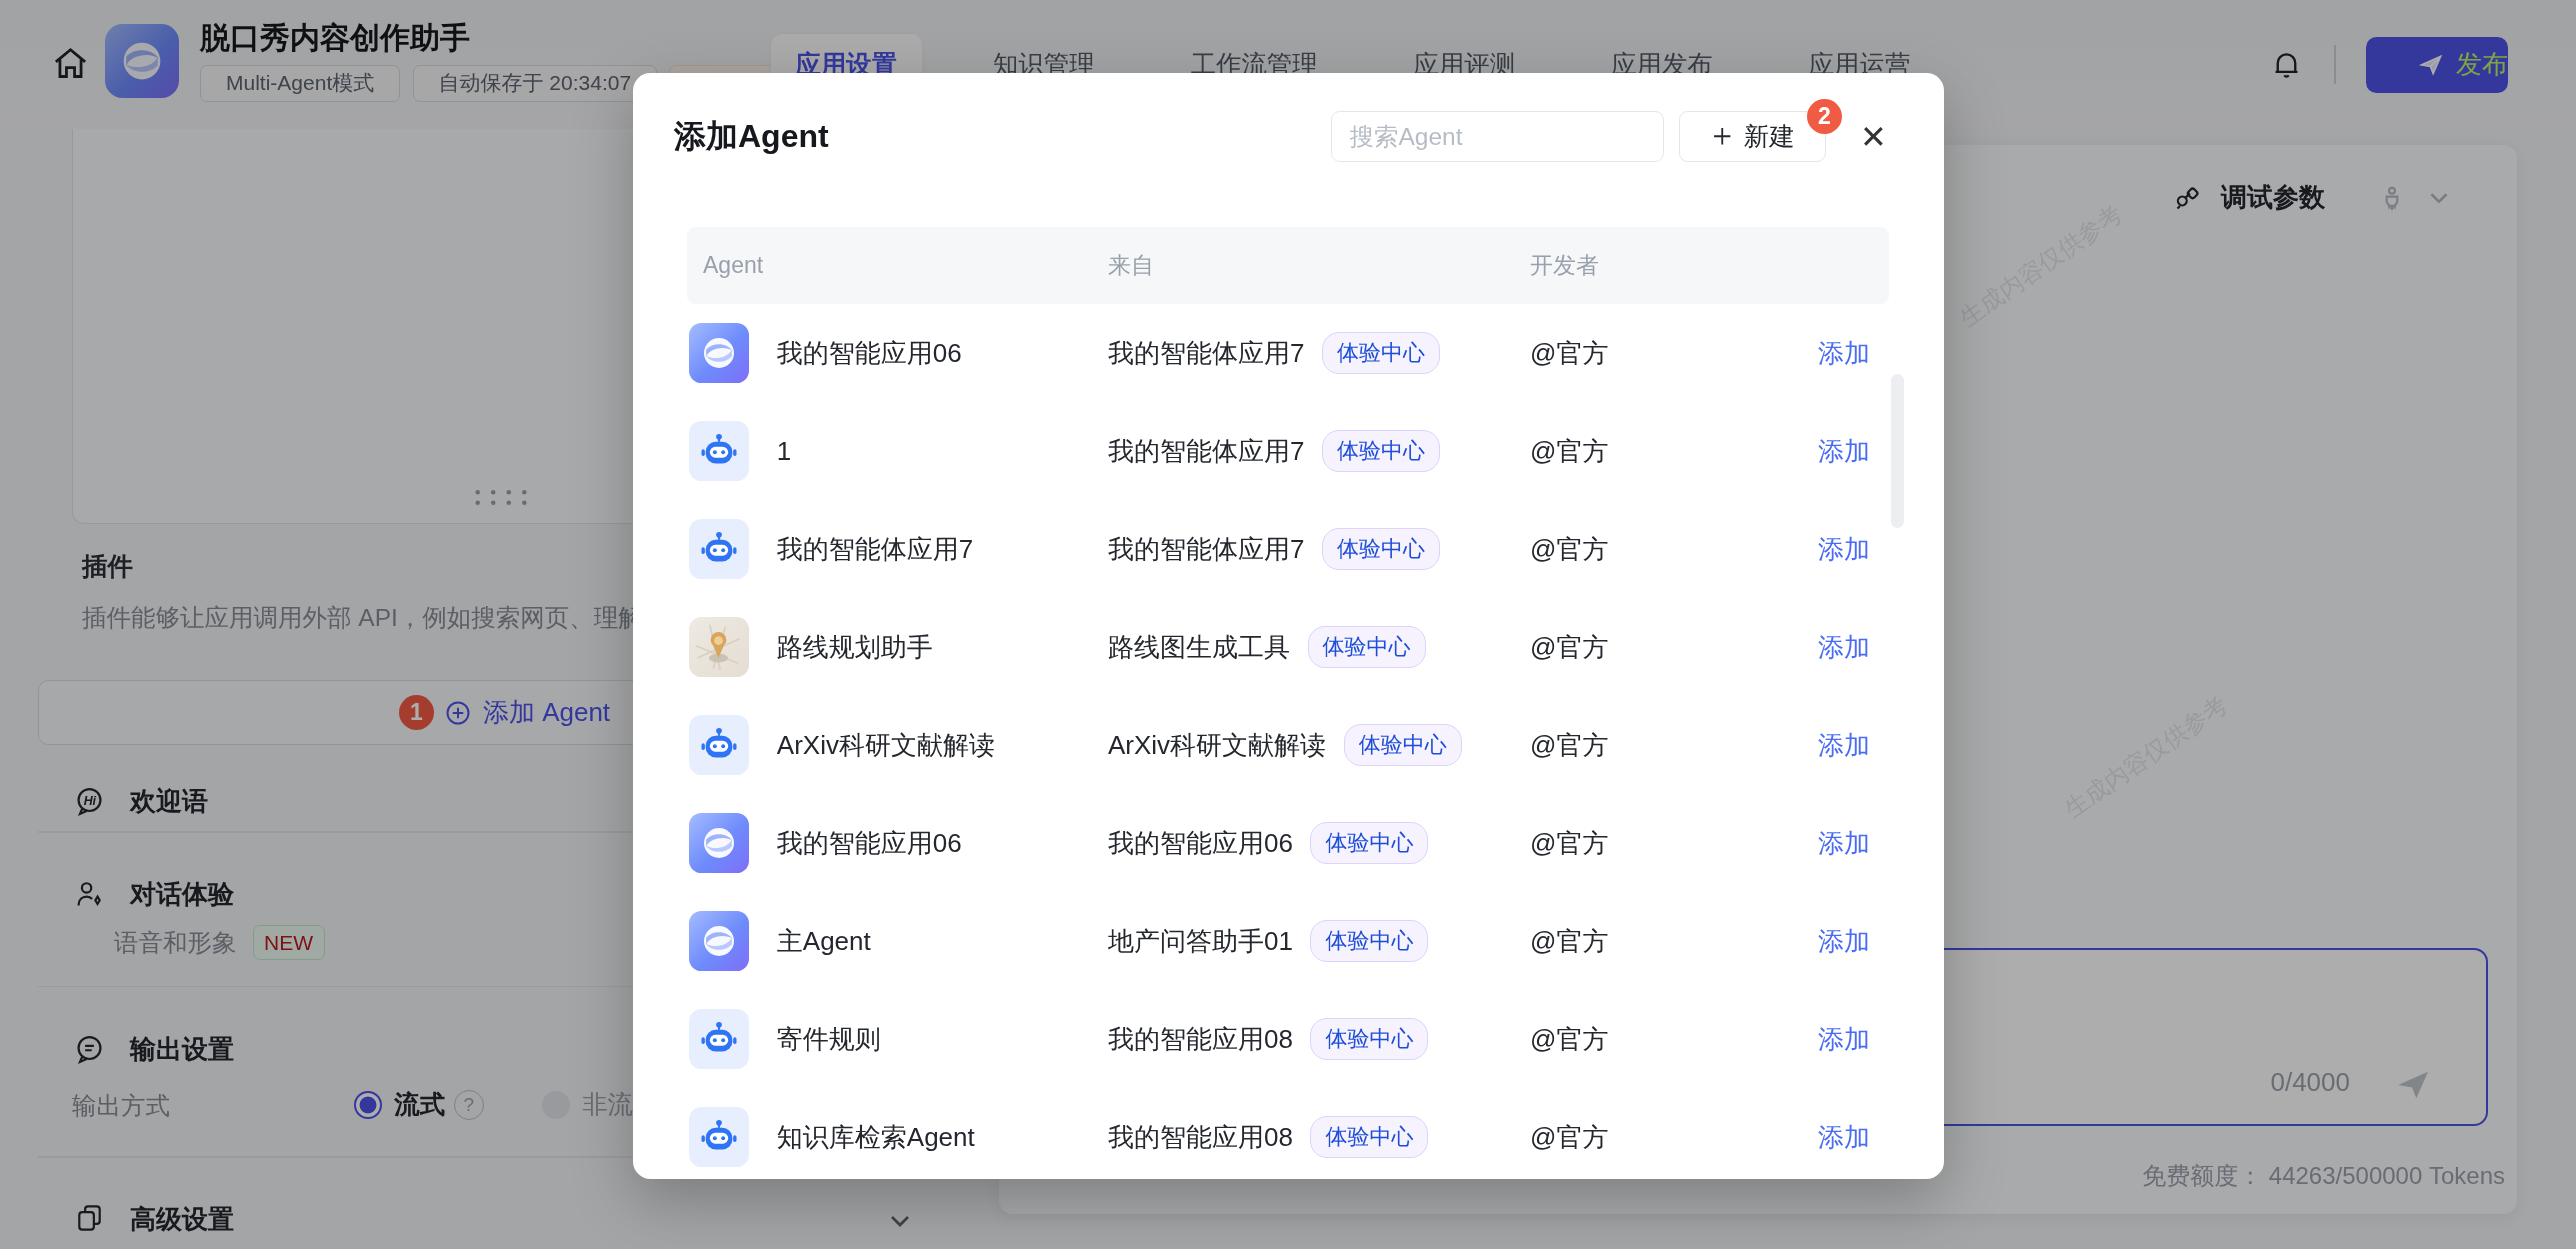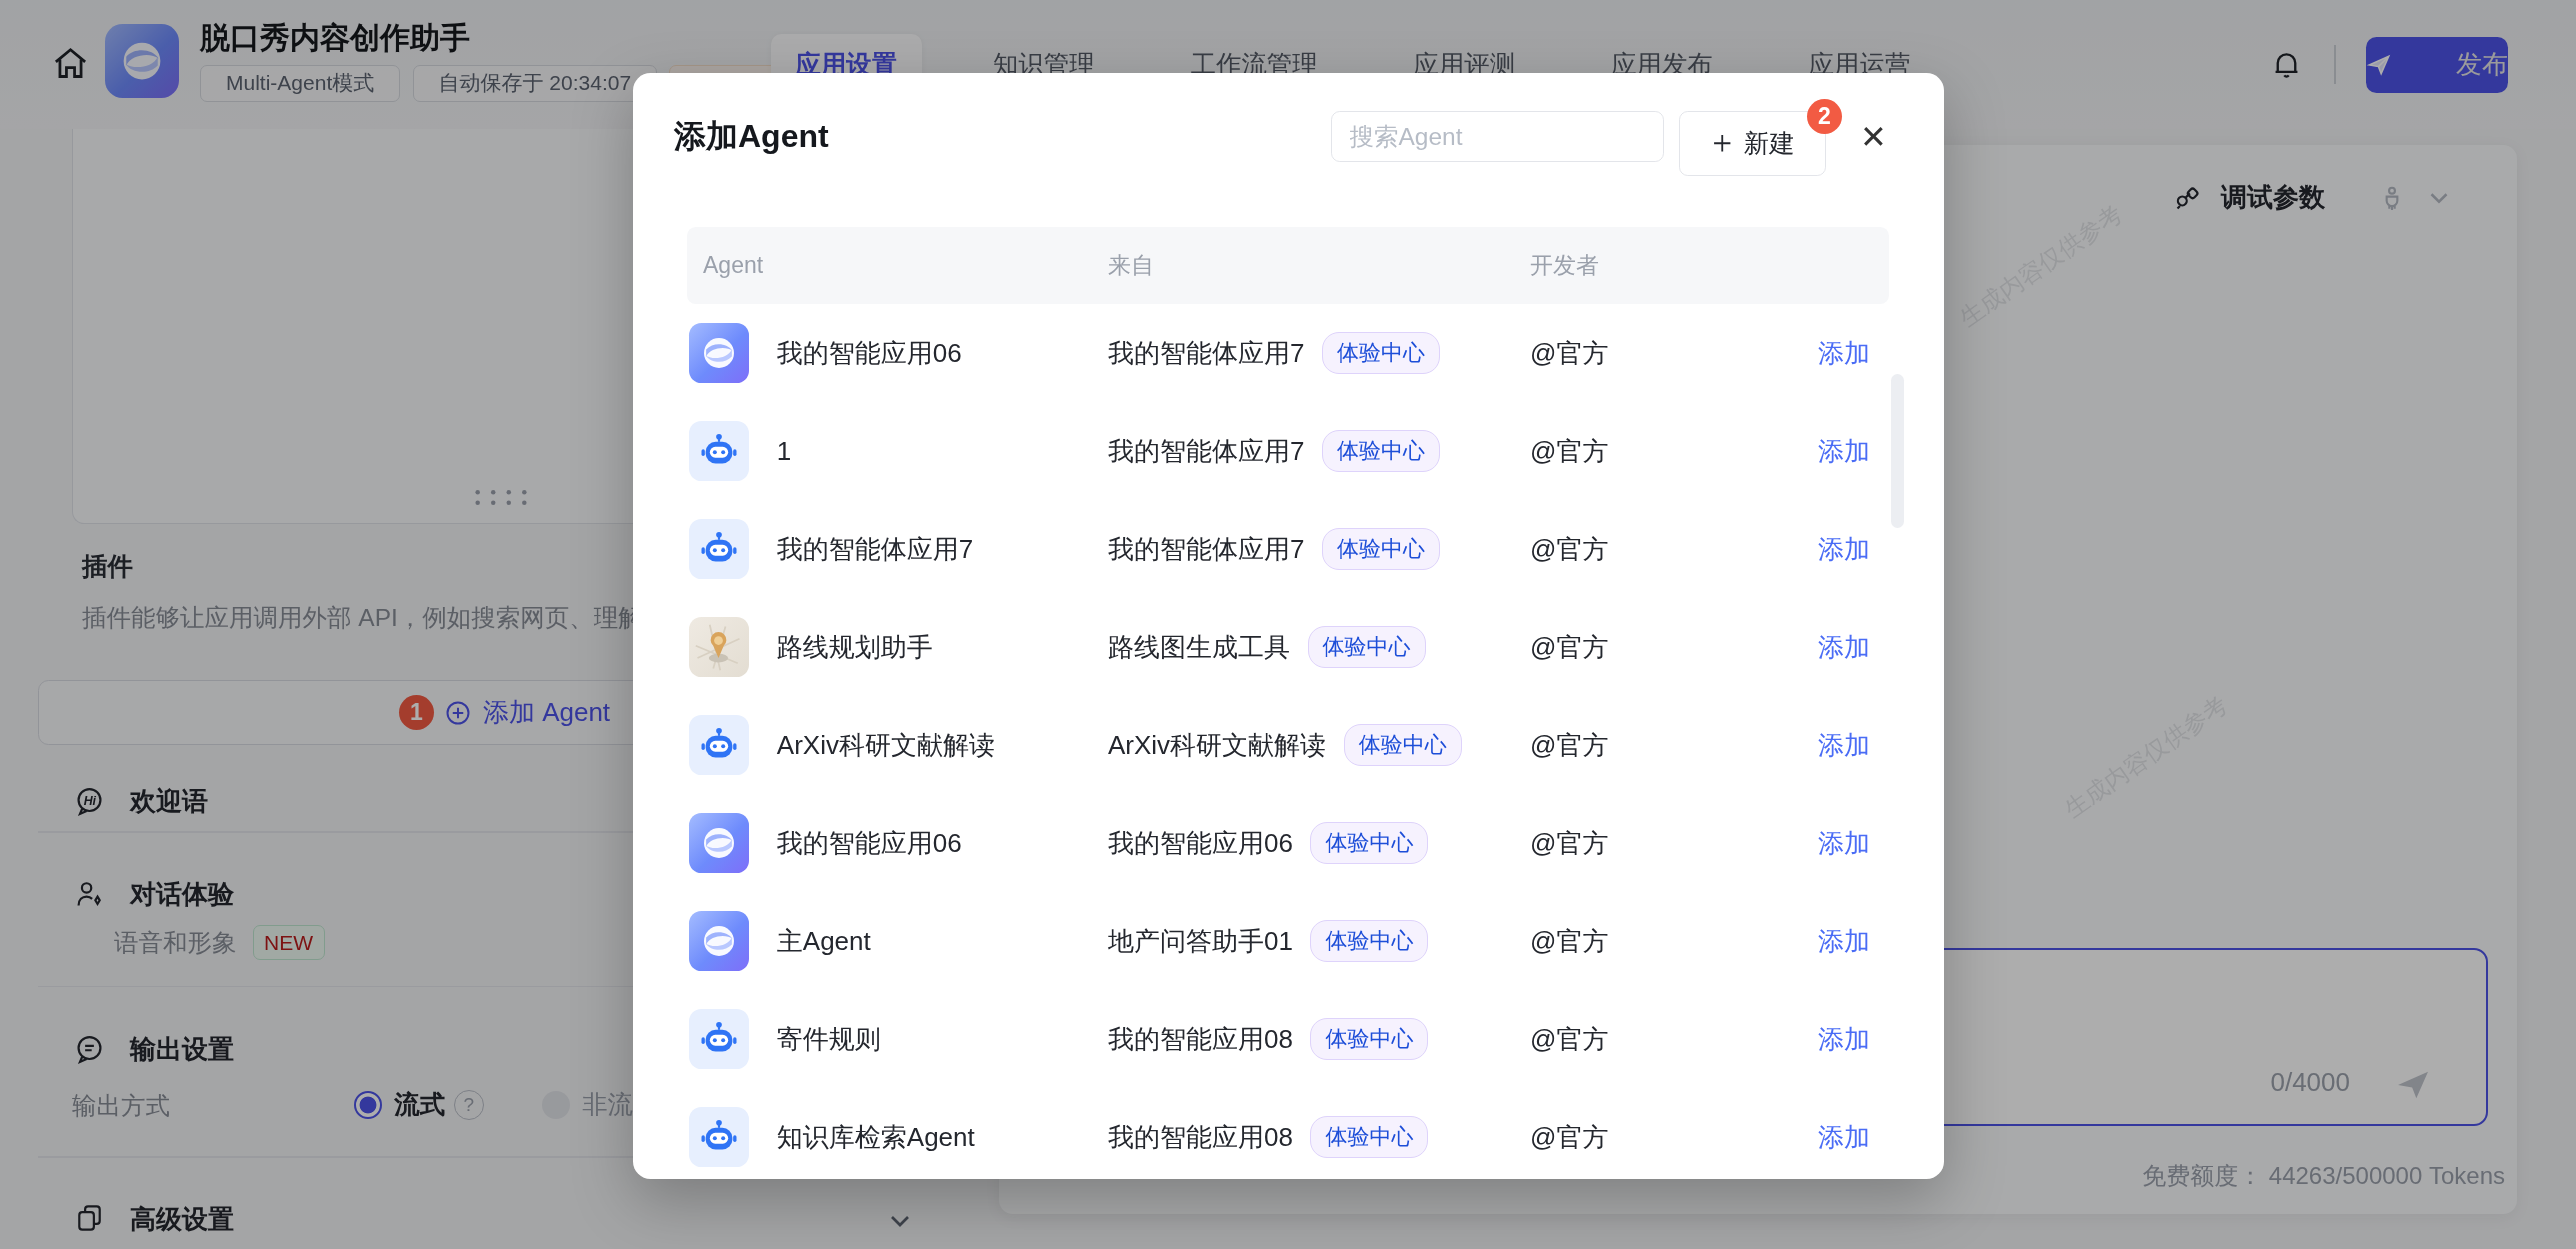--- a/index.html
+++ b/index.html
@@ -16,22 +16,22 @@
   .app-title{font-size:30px;font-weight:700;color:#15181d;line-height:37px;}
   .badge-row{display:flex;gap:12.3px;margin-top:8.8px;}
   .chip{height:35px;display:inline-flex;align-items:center;padding:0 25px;border-radius:7px;
         border:1.8px solid #d6d9df;color:#5c6370;font-size:21px;background:rgba(255,255,255,.35);}
   .chip.orange{border-color:#f3ddc9;background:#fdf4ed;color:#e07b43;}
   .tabs{position:absolute;left:771px;top:33px;display:flex;align-items:center;gap:47px;height:63px;}
   .tab{font-size:25.4px;color:#555b66;padding:14px 24.5px;border-radius:10.5px;white-space:nowrap;}
   .tab.active{background:#fdfdfe;color:#4d53e8;font-weight:700;box-shadow:0 1.8px 7px rgba(0,0,0,.05);}
   .header-right{position:absolute;right:68px;top:0;height:129px;display:flex;align-items:center;gap:30px;}
   .vdivider{width:1.8px;height:39px;background:#ccd0d6;}
-  .publish-btn{width:142px;height:56px;border-radius:10.5px;background:#4d53e8;color:#e5e5e5;
-               display:flex;align-items:center;justify-content:space-between;gap:12.3px;font-size:26px;}
+  .publish-btn{width:142px;height:56px;border-radius:10.5px;background:#4d53e8;color:#bef264;
+               display:flex;align-items:center;justify-content:flex-end;gap:12.3px;font-size:26px;}
   
   .prompt-card{position:absolute;left:72px;top:129px;width:897px;height:394px;background:#f8f9fb;
                border:1.8px solid #dfe2e8;border-radius:0 0 12.3px 12.3px;border-top:none;}
   .drag-dots{position:absolute;left:399px;bottom:16px;}
   .section-label{position:absolute;left:82px;top:550px;font-size:25.4px;color:#2a2e36;font-weight:600;}
   .section-desc{position:absolute;left:82px;top:601px;width:885px;font-size:24.5px;color:#878c96;
                 white-space:nowrap;overflow:hidden;}
   .add-agent-btn{position:absolute;left:38px;top:680px;width:931px;height:63px;border:1.8px solid #d8dbe2;
                  border-radius:10.5px;display:flex;align-items:center;justify-content:center;gap:10.5px;background:#f7f8fa;}
   .num-badge{min-width:35px;height:35px;border-radius:17.5px;background:#f25b43;color:#fff;font-size:23px;
@@ -69,21 +69,21 @@
   .dim{position:absolute;inset:0;background:rgba(0,0,0,.32);z-index:50;}
   .modal{position:absolute;left:633px;top:73px;width:1311px;height:1106px;background:#fff;border-radius:17.5px;
          z-index:60;box-shadow:0 21px 61px rgba(0,0,0,.25);overflow:hidden;}
   .modal-title{position:absolute;left:41px;top:42px;font-size:32px;font-weight:700;color:#15181d;}
   .search-box{position:absolute;left:698px;top:38px;width:333px;height:51px;border:1.8px solid #e3e5ea;
               border-radius:8.8px;display:flex;align-items:center;box-sizing:border-box;background:#fff;}
   .search-box input{flex:1;border:none;outline:none;font-size:24.5px;color:#333;padding:0 0 0 17.5px;background:transparent;
                     font-family:"Liberation Sans",sans-serif;}
   .search-box input::placeholder{color:#b6bcc6;}
   .search-ico{margin:0 14px;}
-  .new-btn{position:absolute;left:1046px;top:38px;width:147px;height:65px;border:1.8px solid #e3e5ea;border-radius:8.8px;
+  .new-btn{position:absolute;left:1046px;top:38px;width:147px;height:51px;border:1.8px solid #e3e5ea;border-radius:8.8px;
            background:#fff;display:flex;align-items:center;justify-content:center;gap:8.8px;font-size:25.4px;color:#24272e;box-sizing:border-box;}
   .new-btn-badge{position:absolute;left:1174px;top:26px;z-index:2;}
   .close-x{position:absolute;left:1223px;top:46px;width:35px;height:35px;display:flex;align-items:center;
            justify-content:center;font-size:32px;color:#333;}
   .tbl{position:absolute;left:54px;top:154px;width:1202px;}
   .tbl-head{height:77px;background:#f6f7f9;border-radius:8.8px;display:flex;align-items:center;font-size:23px;color:#9aa0ab;}
   .col-name{width:421px;padding-left:16px;box-sizing:border-box;}
   .col-from{width:422px;}
   .col-dev{width:219px;}
   .col-act{flex:1;text-align:right;padding-right:19px;}

